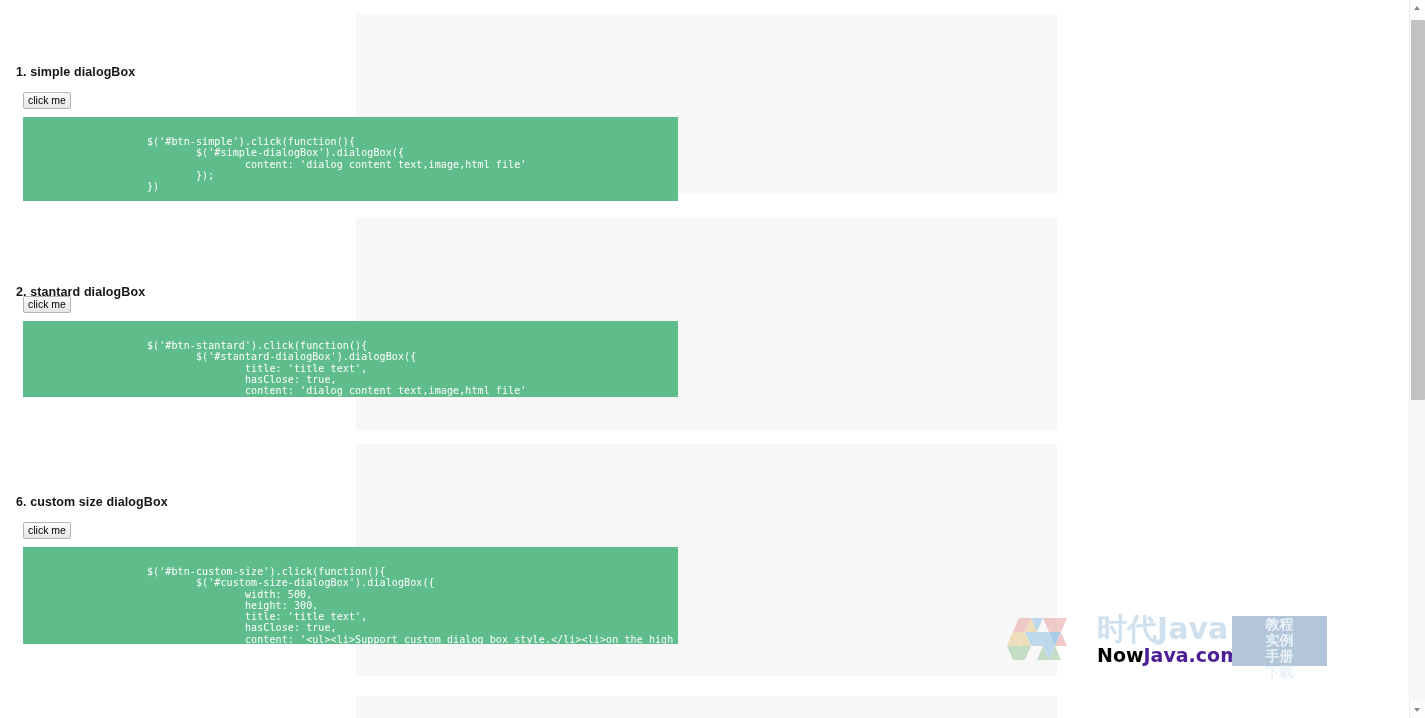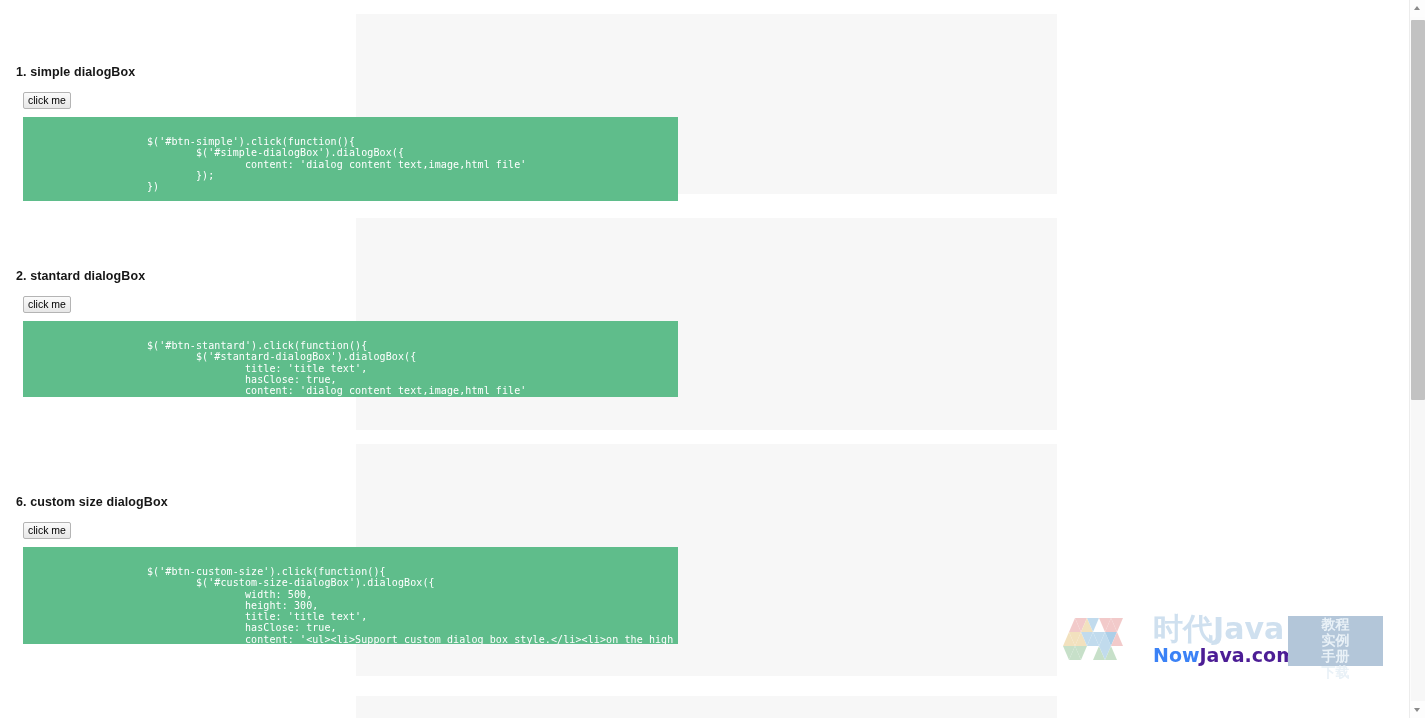--- a/index.html
+++ b/index.html
@@ -84,21 +84,21 @@
 
   
   #card-4 { top: 696px; height: 40px; }
 
   
   .card-title, .btn-click, .code-box { position: absolute; margin-top: 32px; }
 
   
   #watermark {
     position: absolute;
-    left: 1045px;
+    left: 989px;
     top: 606px;
     width: 340px;
     height: 70px;
     opacity: 1;
     pointer-events: none;
   }
   #watermark .wm-logo {
     position: absolute;
     left: 10px; top: 8px;
     width: 94px; height: 54px;
@@ -118,21 +118,21 @@
     white-space: nowrap;
   }
   #watermark .wm-dom {
     font-family: "DejaVu Sans", sans-serif;
     font-size: 19px;
     line-height: 22px;
     font-weight: bold;
     white-space: nowrap;
     margin-top: -1px;
   }
-  #watermark .wm-dom .now { color: #3b82f6; }
+  #watermark .wm-dom .now { color: #000000; }
   #watermark .wm-dom .java { color: #4c1d95; }
   #watermark .wm-badge {
     position: absolute;
     left: 243px; top: 10px;
     width: 95px; height: 50px;
     background: #b3c6d9;
     display: grid;
     grid-template-columns: 1fr;
     grid-template-rows: 1fr 1fr;
     align-items: center;
@@ -203,21 +203,21 @@
     <button class="btn-click" style="top:60px">click me</button>
     <div class="code-box" style="top:85px;height:84px">
       <pre>$('#btn-simple').click(function(){
         $('#simple-dialogBox').dialogBox({
                 content: 'dialog content text,image,html file'
         });
 })</pre>
     </div>
 
     <div class="card" id="card-2"></div>
-    <h3 class="card-title" style="top:237px">2. stantard dialogBox</h3>
+    <h3 class="card-title" style="top:253px">2. stantard dialogBox</h3>
     <button class="btn-click" style="top:264px">click me</button>
     <div class="code-box" style="top:289px;height:76px">
       <pre>$('#btn-stantard').click(function(){
         $('#stantard-dialogBox').dialogBox({
                 title: 'title text',
                 hasClose: true,
                 content: 'dialog content text,image,html file'
         });
 })</pre>
     </div>

